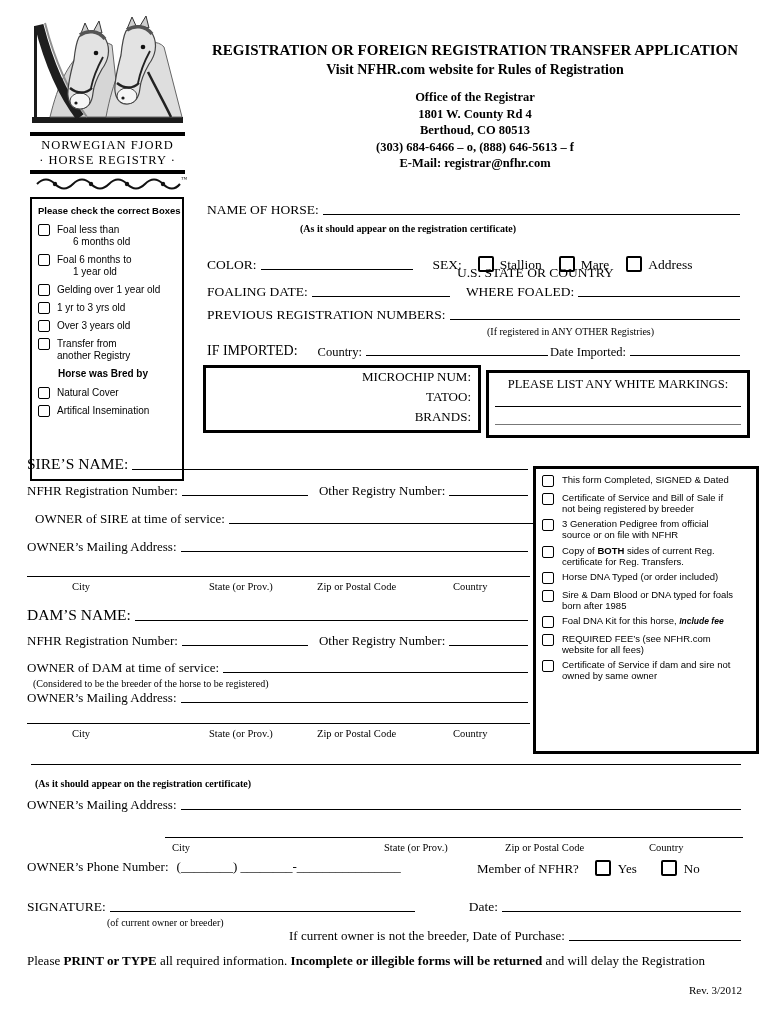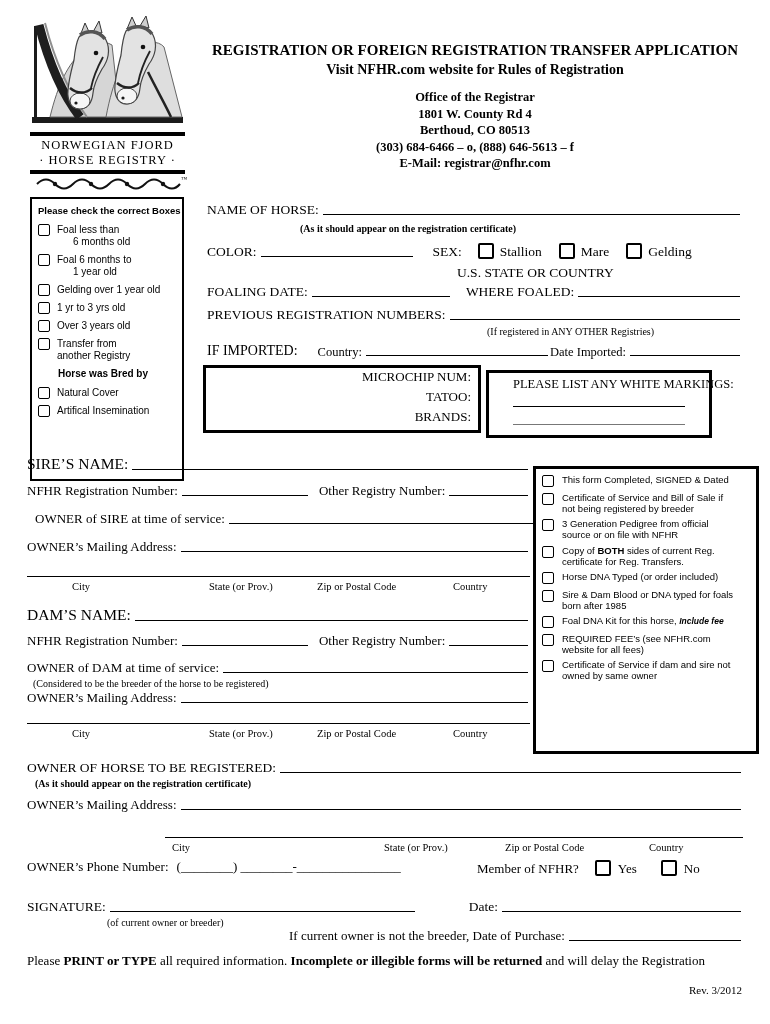--- a/index.html
+++ b/index.html
@@ -38,21 +38,21 @@
   }
   .panel-title{font-weight:bold; font-size:9.5px; text-align:center; margin-bottom:7px; white-space:nowrap;}
   .p-item{display:flex; gap:7px; margin-bottom:6px; align-items:flex-start;}
   .p-item .cbs{margin-top:0;}
   .ind2{padding-left:16px;}
   .bredtitle{font-weight:bold; padding-left:20px; margin:4px 0 7px;}
   
   .chipbox{left:203px; top:365px; width:278px; height:68px; box-sizing:border-box; border:3px solid #000; padding:2px 7px;}
   .chipbox .row{height:20px;flex-direction:column;}
   .chipbox .lbl{font-size:13px;}
-  .whitebox{left:486px; top:370px; width:226px; height:68px; box-sizing:border-box; border:3px solid #000; padding:4px 24px;}
+  .whitebox{left:486px; top:370px; width:264px; height:68px; box-sizing:border-box; border:3px solid #000; padding:4px 6px;}
   .wm-title{font-size:12.5px; text-align:center; white-space:nowrap;}
   .wm-line{border-bottom:1.3px solid #000; height:14px;}
   .wm-line2{border-bottom:1.3px solid #777; height:17px;}
   
   .clbox{
     left:533px; top:466px; width:226px; height:288px; box-sizing:border-box;
     border:3px solid #000; padding:5px 4px 4px 6px;
     font-family:"Liberation Sans", sans-serif;
   }
   .cl-title{font-weight:bold; font-size:11.5px; text-align:center; border-bottom:1.5px solid #000; padding-bottom:3px; margin:0 2px 6px;}
@@ -173,30 +173,30 @@
       <span>Artifical Insemination</span>
     </div>
   </div>
 
   <div class="abs row" style="left:207px; top:202px; width:535px;">
     <span class="lbl std">NAME OF HORSE:</span>
     <span class="fill"></span>
   </div>
   <div class="abs note bold" style="left:300px; top:223px;">(As it should appear on the registration certificate)</div>
 
-  <div class="abs row" style="left:207px; top:243px; width:535px;align-items:flex-end;">
+  <div class="abs row" style="left:207px; top:256px; width:535px;align-items:flex-end;">
     <span class="lbl std">COLOR:</span>
     <span class="linew" style="width:152px;"></span>
     <span class="lbl std" style="margin-left:18px;">SEX:</span>
     <span class="cb" style="margin:0 0 1px 16px;"></span>
     <span class="lbl std" style="margin-left:6px;">Stallion</span>
     <span class="cb" style="margin:0 0 1px 17px;"></span>
     <span class="lbl std" style="margin-left:6px;">Mare</span>
     <span class="cb" style="margin:0 0 1px 17px;"></span>
-    <span class="lbl std" style="margin-left:6px;">Gelding</span>
+    <span class="lbl std" style="margin-left:6px;">Address</span>
   </div>
   <div class="abs lbl std" style="left:457px; top:265px;">U.S. STATE OR COUNTRY</div>
 
   <div class="abs row" style="left:207px; top:284px; width:535px;">
     <span class="lbl std">FOALING DATE:</span>
     <span class="linew" style="width:138px;"></span>
     <span class="lbl std" style="margin-left:14px;">WHERE FOALED:</span>
     <span class="fill"></span>
   </div>
 
@@ -322,21 +322,20 @@
     </div>
     <div class="cityline" style="left:0; top:125px; width:503px;"></div>
     <span class="collab" style="left:45px; top:130px;">City</span>
     <span class="collab" style="left:182px; top:130px;">State (or Prov.)</span>
     <span class="collab" style="left:290px; top:130px;">Zip or Postal Code</span>
     <span class="collab" style="left:426px; top:130px;">Country</span>
   </div>
 
   <div class="sec" style="left:27px; top:756px; width:716px; height:135px;">
     <div class="row abs" style="left:0; top:4px; width:716px;">
-      <span class="lbl std">OWNER OF HORSE TO BE REGISTERED:</span>
       <span class="fill"></span>
     </div>
     <div class="abs note bold" style="left:8px; top:22px;">(As it should appear on the registration certificate)</div>
     <div class="row abs" style="left:0; top:42px; width:716px;">
       <span class="lbl medl">OWNER’s Mailing Address:</span>
       <span class="fill"></span>
     </div>
     <div class="cityline" style="left:138px; top:81px; width:578px;"></div>
     <span class="collab" style="left:145px; top:86px;">City</span>
     <span class="collab" style="left:357px; top:86px;">State (or Prov.)</span>

